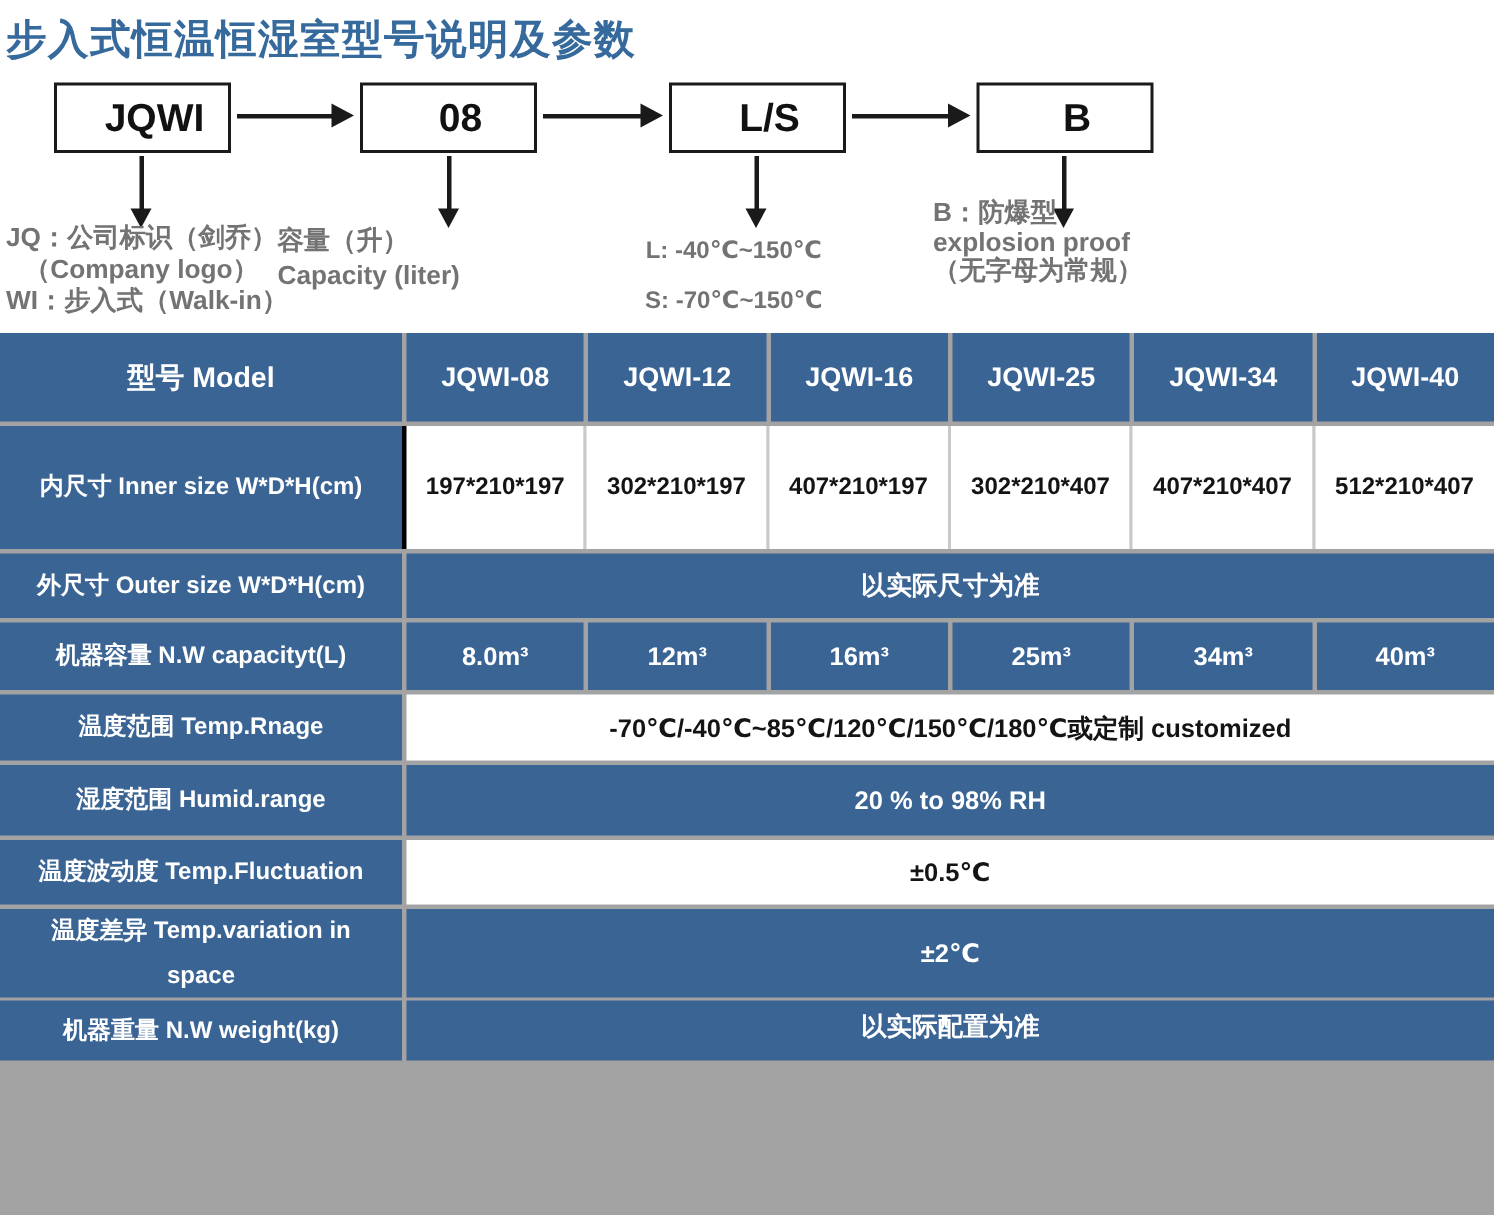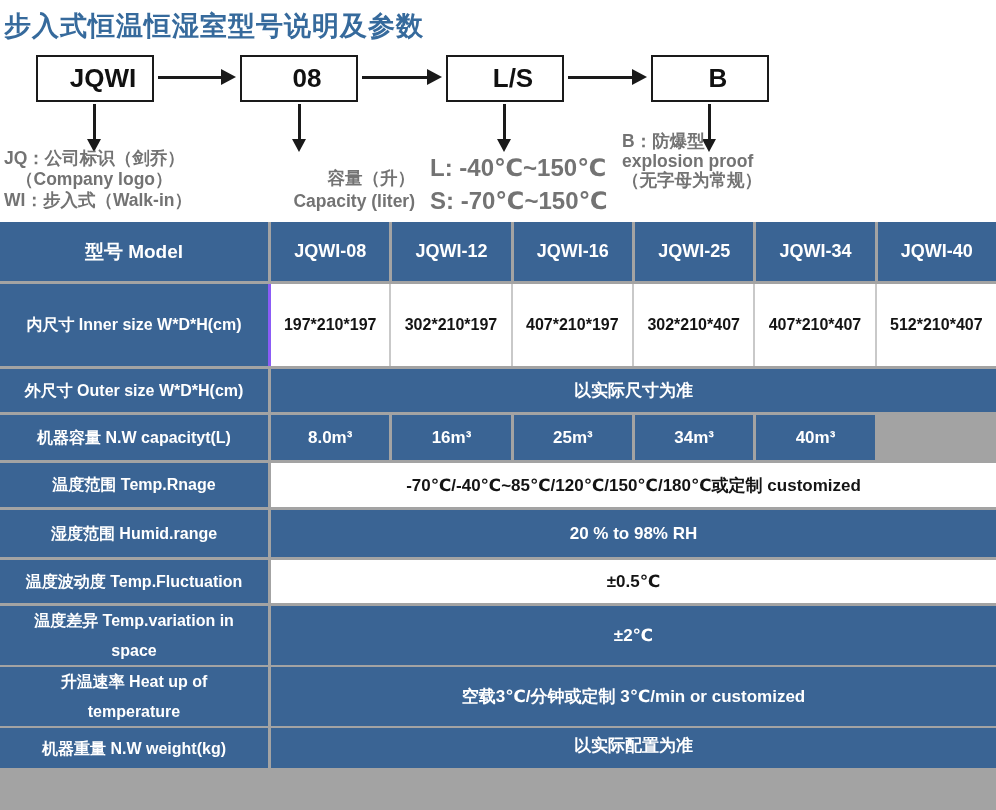--- a/index.html
+++ b/index.html
@@ -28,42 +28,42 @@
   .ha1{left:158px;width:64px}.ha2{left:362px;width:66px}.ha3{left:568px;width:65px}
 
   .varrow{position:absolute;top:104px;width:2.5px;height:36px;background:var(--ink);}
   .varrow:after{content:"";position:absolute;bottom:-12px;left:-5.8px;width:0;height:0;
     border-top:13px solid var(--ink);border-left:7px solid transparent;border-right:7px solid transparent;}
   .va1{left:93px}.va2{left:298px}.va3{left:503px}.va4{left:708px}
 
   .desc{position:absolute;font-weight:bold;color:#737373;}
   .d1{left:4px;top:148px;font-size:17.5px;line-height:21px;}
   .d1 .l2{padding-left:12px;}
-  .d2{left:185px;top:167px;width:230px;text-align:right;font-size:17.5px;line-height:23px;}
-  .d3{left:430px;top:151px;font-size:24px;line-height:33px;}
+  .d2{left:185px;top:149px;width:230px;text-align:left;font-size:17.5px;line-height:23px;}
+  .d3{left:430px;top:151px;font-size:16px;line-height:33px;text-align:center;}
   .d4{left:622px;top:132px;font-size:17.5px;line-height:19.5px;}
 
   
   .spec-table{position:absolute;left:0;top:222px;width:996px;height:588px;overflow:hidden;
     display:flex;flex-direction:column;gap:3px;background:#a3a3a3;}
   .trow{display:grid;grid-template-columns:268px repeat(6,1fr);column-gap:3px;flex:none;}
   .rh{height:59px}.r1{height:82px}.r2{height:43px}.r3{height:45px}.r4{height:44px}
   .r5{height:47px}.r6{height:43px}.r7{height:58px}.r8{height:63px}.r9{height:58px}.r10{height:40px}
 
   .c{display:flex;align-items:center;justify-content:center;text-align:center;font-weight:bold;}
   .blue{background:var(--blue);color:#fff;}
   .white{background:#fff;color:#141414;}
   .merged{grid-column:2 / -1;}
   .lbl{font-size:16px;line-height:1.85;padding:0 14px;}
   .hdr-lbl{font-size:19px;}
   .hdr-model{font-size:18px;}
   .val{font-size:17px;text-align:right;}
   .r1{column-gap:0;}
   .r1 .c.white{font-size:16px;border-left:2px solid #C9C9C9;padding:0 1px;}
-  .r1 .c.white.first{border-left:3px solid #8b5cf6;}
+  .r1 .c.white.first{border-left:3px solid #000000;}
   .r3 .val{font-size:17px;}
   .r10 .c{align-items:flex-start;padding-top:6px;}
 </style>
 </head>
 <body>
 
 <div class="stage">
 
   <div class="page-title">步入式恒温恒湿室型号说明及参数</div>
 
@@ -125,20 +125,21 @@
     </div>
 
     <div class="trow r2">
       <div class="c blue lbl">外尺寸 Outer size W*D*H(cm)</div>
       <div class="c blue val merged">以实际尺寸为准</div>
     </div>
 
     <div class="trow r3">
       <div class="c blue lbl">机器容量 N.W capacityt(L)</div>
       <div class="c blue val">8.0m³</div>
+      <div class="c blue val">12m³</div>
       <div class="c blue val">16m³</div>
       <div class="c blue val">25m³</div>
       <div class="c blue val">34m³</div>
       <div class="c blue val">40m³</div>
     </div>
 
     <div class="trow r4">
       <div class="c blue lbl">温度范围 Temp.Rnage</div>
       <div class="c white val merged">-70℃/-40℃~85℃/120℃/150℃/180℃或定制 customized</div>
     </div>
@@ -152,24 +153,20 @@
       <div class="c blue lbl">温度波动度 Temp.Fluctuation</div>
       <div class="c white val merged">±0.5℃</div>
     </div>
 
     <div class="trow r7">
       <div class="c blue lbl">温度差异 Temp.variation in space</div>
       <div class="c blue val merged">±2℃</div>
     </div>
 
 
-    <div class="trow r9">
-      <div class="c blue lbl">升温速率 Heat up of temperature</div>
-      <div class="c blue val merged">空载3℃/分钟或定制 3℃/min or customized</div>
-    </div>
 
     <div class="trow r10">
       <div class="c blue lbl">机器重量 N.W weight(kg)</div>
       <div class="c blue val merged">以实际配置为准</div>
     </div>
 
   </div>
 </div>
 
 </body></html>

